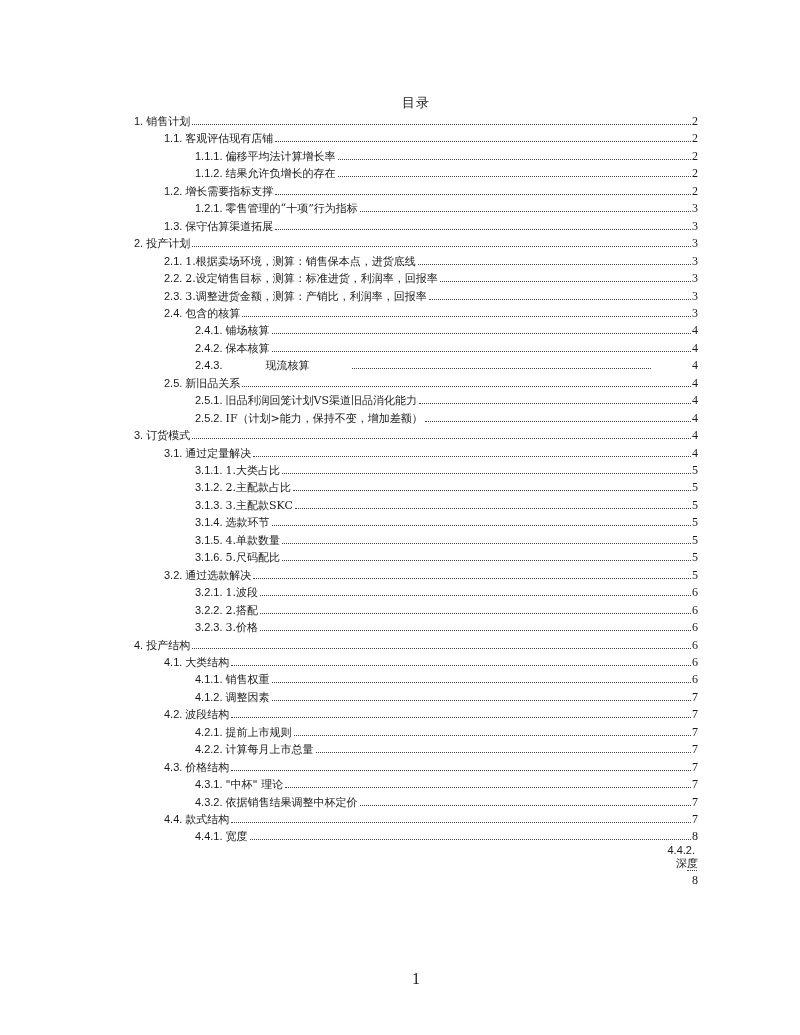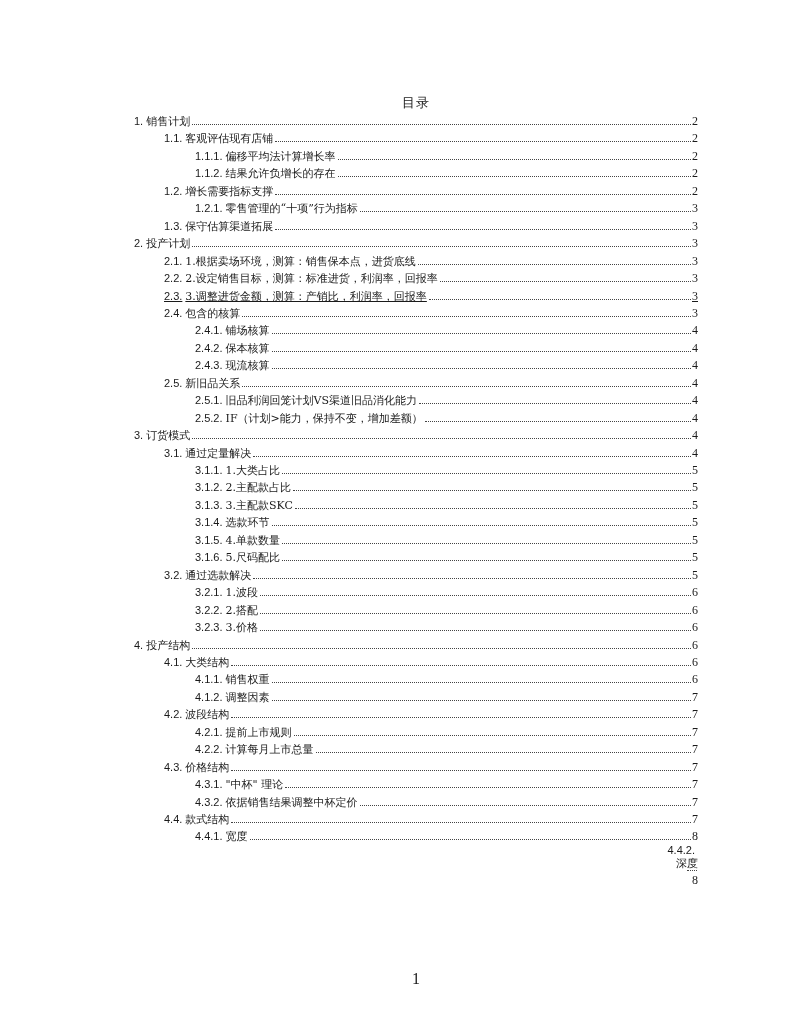--- a/index.html
+++ b/index.html
@@ -80,21 +80,21 @@
         <span class="label">1.根据卖场环境，测算：销售保本点，进货底线</span>
         <span class="leader"></span>
         <span class="page-num">3</span>
       </div>
       <div class="toc-entry lvl2" style="top: 157.05px;">
         <span class="num">2.2.</span>
         <span class="label">2.设定销售目标，测算：标准进货，利润率，回报率</span>
         <span class="leader"></span>
         <span class="page-num">3</span>
       </div>
-      <div class="toc-entry lvl2" style="top: 174.5px; text-decoration: underline;">
+      <div class="toc-entry lvl2" style="top: 174.5px;">
         <span class="num">2.3.</span>
         <span class="label">3.调整进货金额，测算：产销比，利润率，回报率</span>
         <span class="leader"></span>
         <span class="page-num">3</span>
       </div>
       <div class="toc-entry lvl2" style="top: 191.95px;">
         <span class="num">2.4.</span>
         <span class="label">包含的核算</span>
         <span class="leader"></span>
         <span class="page-num">3</span>
@@ -104,21 +104,21 @@
         <span class="label">铺场核算</span>
         <span class="leader"></span>
         <span class="page-num">4</span>
       </div>
       <div class="toc-entry lvl3" style="top: 226.85px;">
         <span class="num">2.4.2.</span>
         <span class="label">保本核算</span>
         <span class="leader"></span>
         <span class="page-num">4</span>
       </div>
-      <div class="toc-entry lvl3" style="top: 244.3px;">
+      <div class="toc-entry lvl3" style="top: 244.3px; gap: 40px;">
         <span class="num">2.4.3.</span>
         <span class="label">现流核算</span>
         <span class="leader"></span>
         <span class="page-num">4</span>
       </div>
       <div class="toc-entry lvl2" style="top: 261.75px;">
         <span class="num">2.5.</span>
         <span class="label">新旧品关系</span>
         <span class="leader"></span>
         <span class="page-num">4</span>

